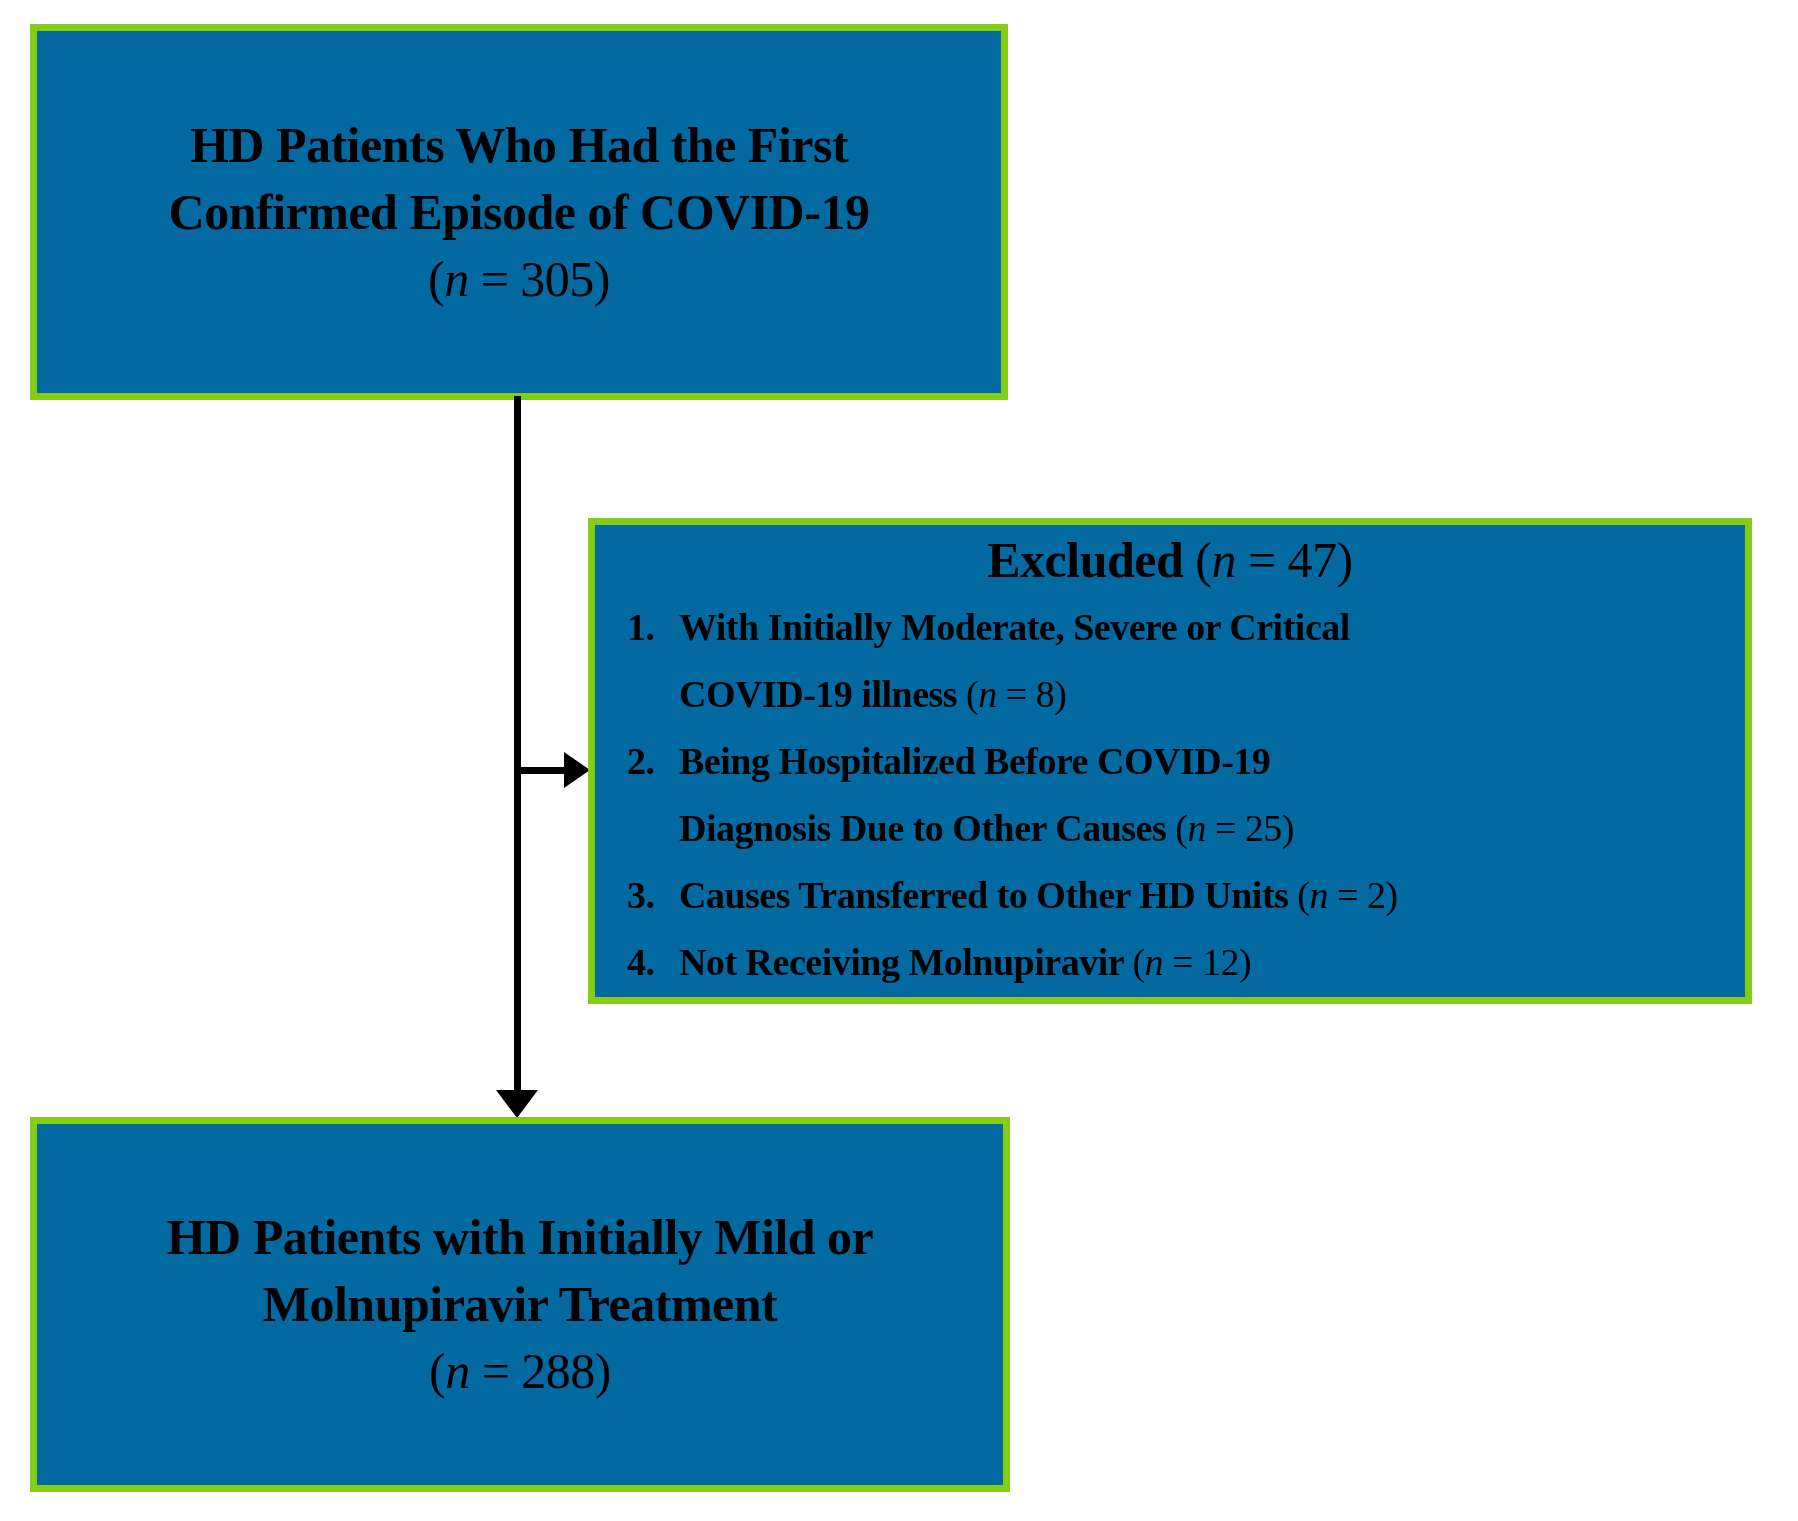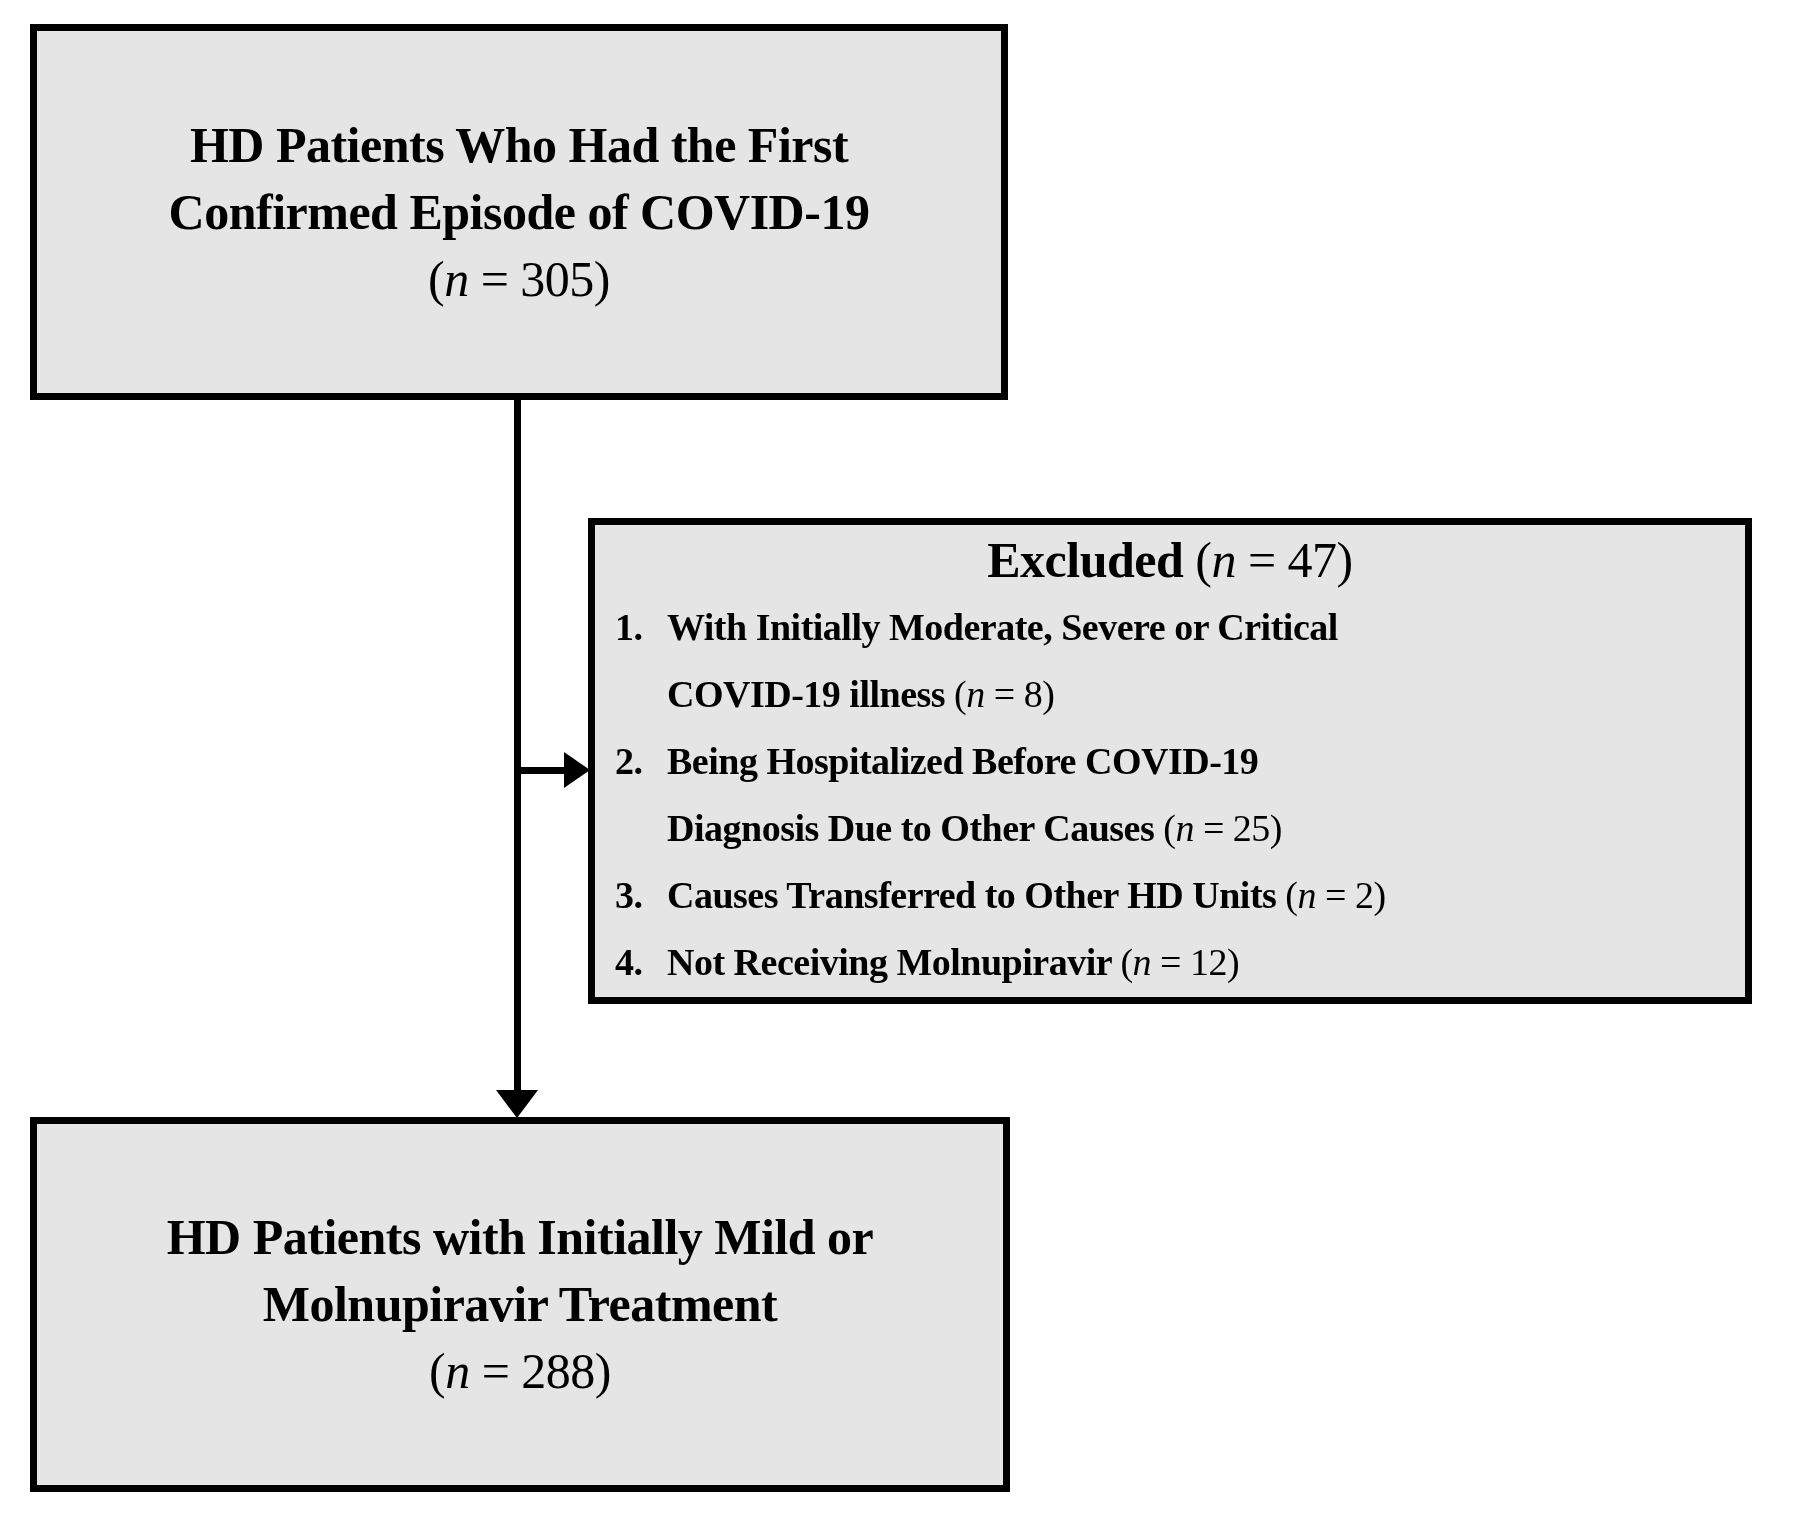--- a/index.html
+++ b/index.html
@@ -12,22 +12,22 @@
     width: 1798px;
     height: 1521px;
     background: #ffffff;
     font-family: "Liberation Serif", "DejaVu Serif", serif;
     color: #000000;
     overflow: hidden;
   }
   .box {
     position: absolute;
     box-sizing: border-box;
-    border: 7px solid #000000;
-    background: #e5e5e5;
+    border: 7px solid #84cc16;
+    background: #0369a1;
   }
   .centered-box {
     display: flex;
     flex-direction: column;
     justify-content: center;
     align-items: center;
     text-align: center;
   }
   .line {
     font-size: 50px;
@@ -39,21 +39,21 @@
   .count {
     font-weight: 400;
   }
   .count .n-sym {
     font-style: italic;
   }
   .top-box    { left: 30px;  top: 24px;   width: 978px;  height: 376px; }
   .bottom-box { left: 30px;  top: 1117px; width: 980px;  height: 375px; }
   .excluded-box {
     left: 588px; top: 518px; width: 1164px; height: 486px;
-    padding: 2px 20px;
+    padding: 2px 32px;
   }
   .excluded-title {
     font-size: 50px;
     line-height: 67px;
     font-weight: 700;
     letter-spacing: -0.5px;
     text-align: center;
     white-space: nowrap;
   }
   .excluded-item {

